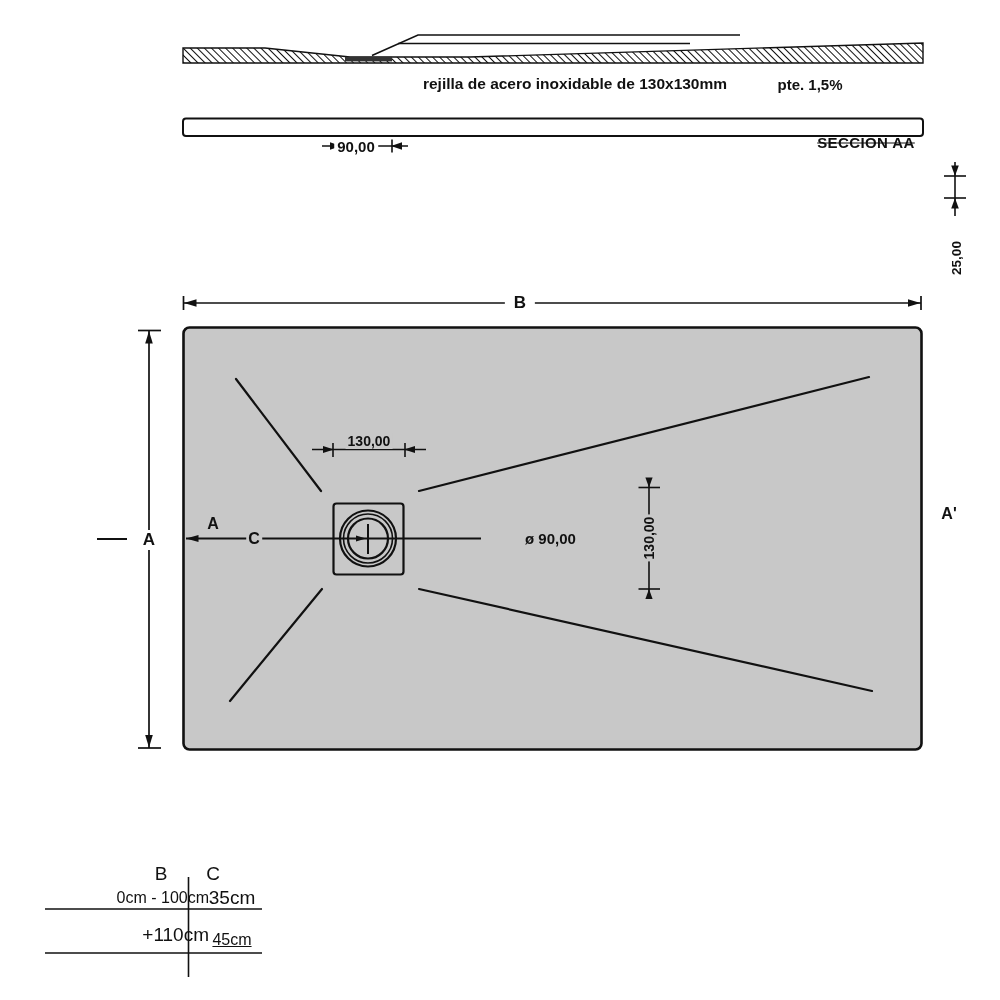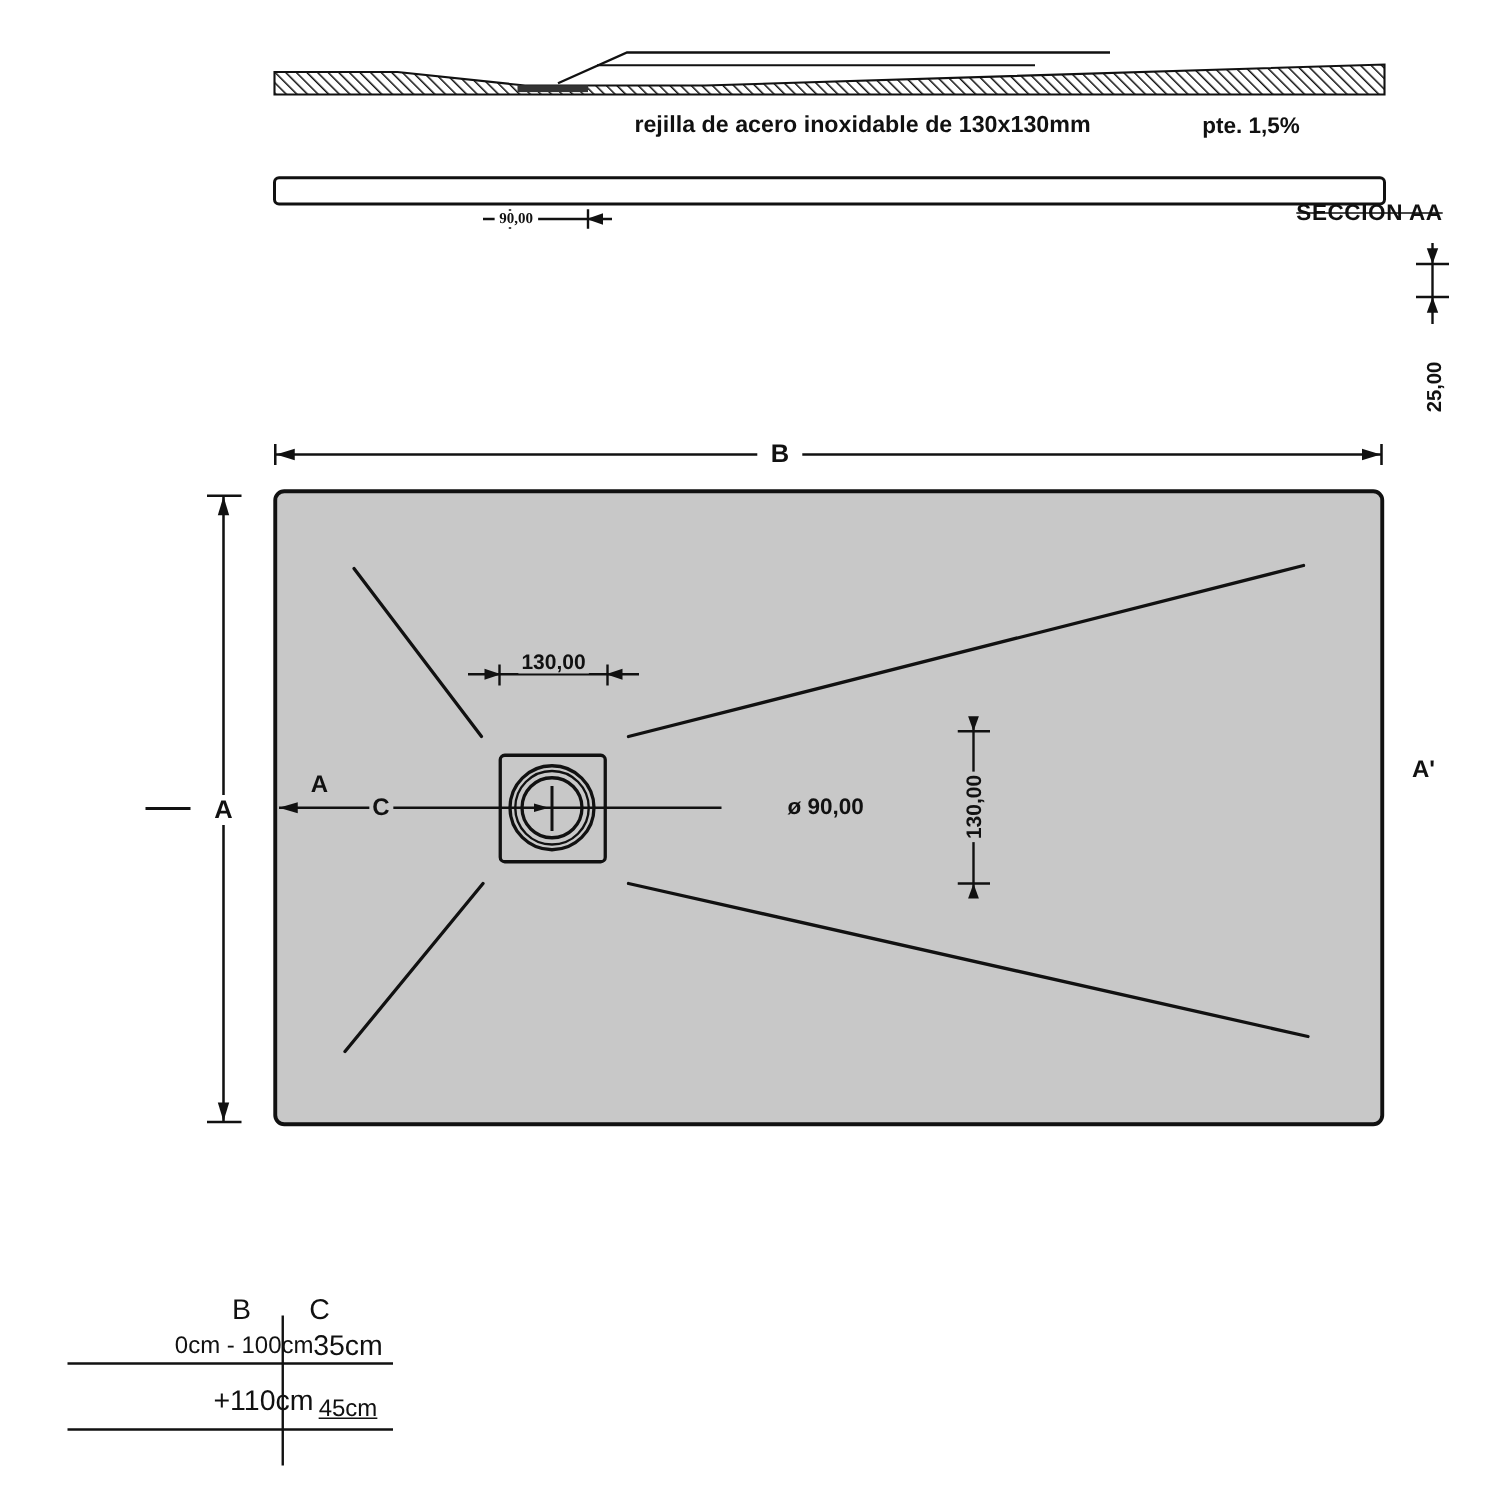--- a/index.html
+++ b/index.html
@@ -87,23 +87,23 @@
   <line x1="638.5" y1="589" x2="660" y2="589" stroke="#111" stroke-width="1.6"></line>
   <polygon points="649,487.5 645.4,477.5 652.6,477.5" fill="#111"></polygon>
   <polygon points="649,589 645.4,599 652.6,599" fill="#111"></polygon>
 
   <line x1="188.5" y1="877" x2="188.5" y2="977" stroke="#111" stroke-width="1.6"></line>
   <line x1="45" y1="909" x2="262" y2="909" stroke="#111" stroke-width="1.6"></line>
   <line x1="45" y1="953" x2="262" y2="953" stroke="#111" stroke-width="1.6"></line>
 </svg>
 
   <div class="lbl ctr bold" style="left:575px;top:84px;font-size:15.5px;">rejilla de acero inoxidable de 130x130mm</div>
-  <div class="lbl ctr bold" style="left:834px;top:83.5px;font-size:15px;">pte. 1,5%</div>
-  <div class="lbl ctr bold strike" style="left:866px;top:142px;font-size:15px;letter-spacing:0.4px;margin-left:47px;">SECCION AA</div>
-  <div class="lbl ctr bold bgw" style="left:344px;top:145.5px;font-size:10px;font-family:Liberation Serif, serif;">90,00</div>
+  <div class="lbl ctr bold" style="left:810px;top:83.5px;font-size:15px;">pte. 1,5%</div>
+  <div class="lbl ctr bold strike" style="left:866px;top:142px;font-size:15px;letter-spacing:0.4px;">SECCION AA</div>
+  <div class="lbl ctr bold bgw" style="left:356px;top:145.5px;font-size:15px;">90,00</div>
   <div class="lbl rot bold" style="left:956px;top:258px;font-size:13.5px;">25,00</div>
 
   <div class="lbl ctr bold bgw" style="left:520px;top:302.5px;font-size:17px;padding:0 9px;">B</div>
   <div class="lbl ctr bold bgw" style="left:149px;top:540px;font-size:17px;">A</div>
   <div class="lbl ctr bold" style="left:213px;top:524px;font-size:16px;">A</div>
   <div class="lbl ctr bold bgg" style="left:254px;top:538.5px;font-size:16px;">C</div>
   <div class="lbl vctr bold" style="left:484px;top:538px;font-size:15px;margin-left:41px;">ø 90,00</div>
   <div class="lbl ctr bold bgg" style="left:369px;top:440.5px;font-size:14px;">130,00</div>
   <div class="lbl rot bold bgg" style="left:648.5px;top:538px;font-size:14px;">130,00</div>
   <div class="lbl ctr bold" style="left:949px;top:514px;font-size:16px;">A'</div>

